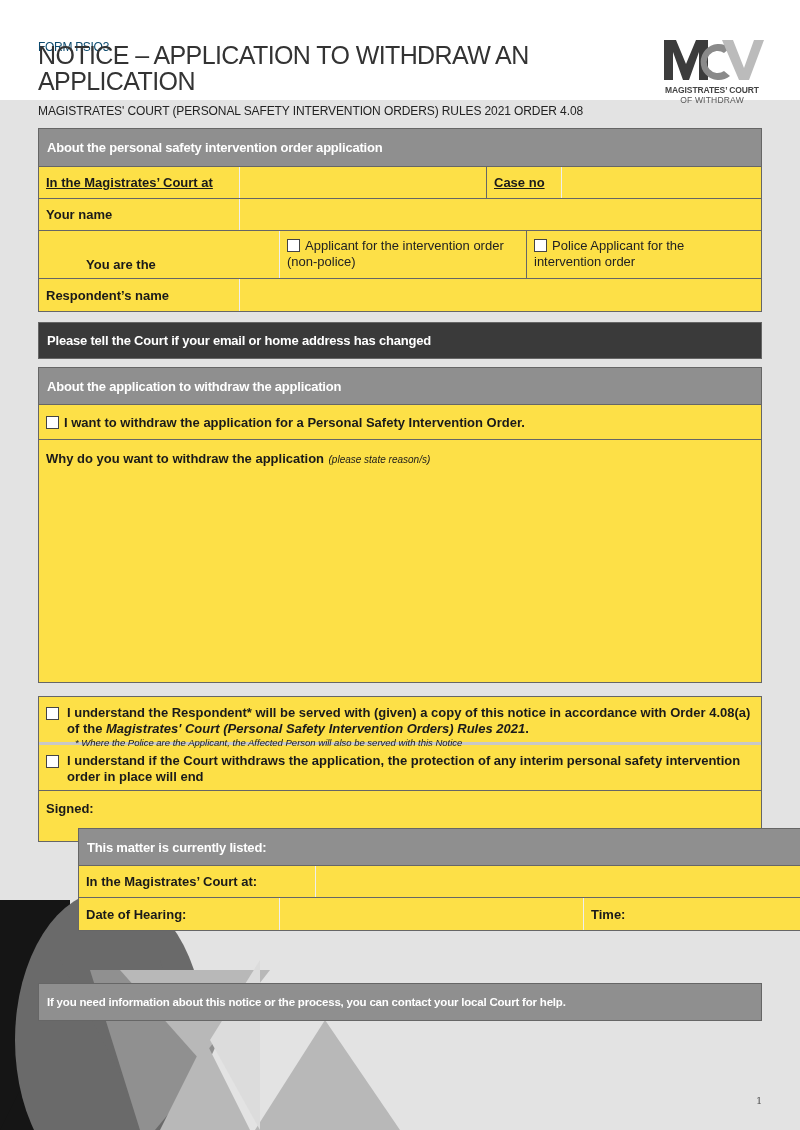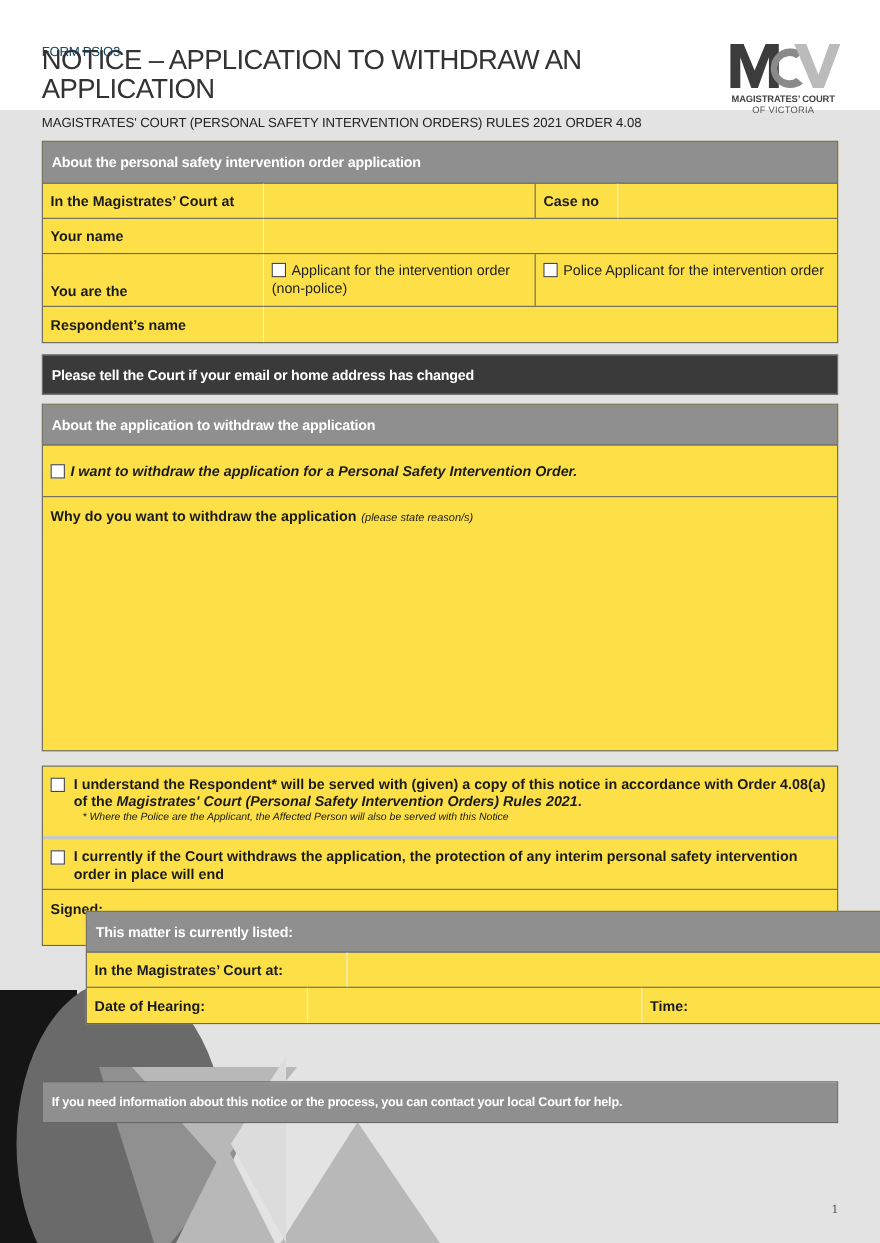--- a/index.html
+++ b/index.html
@@ -79,82 +79,82 @@
 
 <div class="form-code">FORM PSIO3</div>
 <div class="form-title">NOTICE – APPLICATION TO WITHDRAW AN APPLICATION</div>
 
 <svg class="logo" viewBox="0 0 104 70">
   <polygon points="4,2 16,2 26,26 36,2 48,2 48,42 39,42 39,14 29,42 23,42 13,14 13,42 4,42" fill="#3c3c3c"></polygon>
   <path d="M70,10 A18,18 0 1 0 70,38 L64,33 A11,11 0 1 1 64,15 Z" fill="#8a8a8a"></path>
   <polygon points="62,2 73,2 84,30 94,2 104,2 89,42 79,42" fill="#bbbbbb"></polygon>
 </svg>
 <div class="logo-text1">MAGISTRATES’ COURT</div>
-<div class="logo-text2">OF VICTORIA</div>
+<div class="logo-text2">OF WITHDRAW</div>
 
 <div class="rules">MAGISTRATES' COURT (PERSONAL SAFETY INTERVENTION ORDERS) RULES 2021 ORDER 4.08</div>
 
 <div class="box" style="top:128px;">
   <div class="hdr" style="height:38px;">About the personal safety intervention order application</div>
-  <div class="row" style="height:32px;">
+  <div class="row" style="height:32px;text-decoration:underline;">
     <div class="cell lbl" style="width:200px;">In the Magistrates’ Court at</div>
     <div class="cell vline-light" style="width:247px;"></div>
     <div class="cell lbl vline" style="width:75px;">Case no</div>
     <div class="cell vline-light" style="flex:1;"></div>
   </div>
   <div class="row" style="height:32px;">
     <div class="cell lbl" style="width:200px;text-align:right;">Your name</div>
     <div class="cell vline-light" style="flex:1;"></div>
   </div>
   <div class="row" style="height:48px;">
-    <div class="cell lbl" style="width:200px; align-items:flex-end; padding-bottom:6px;">You are the</div>
+    <div class="cell lbl" style="width:200px; align-items:flex-end; padding-bottom:6px;margin-left:40px;">You are the</div>
     <div class="cell vline-light" style="width:247px; align-items:flex-start; padding-top:7px;">
       <div class="opt"><span class="chk"></span><span>Applicant for the intervention order (non-police)</span></div>
     </div>
     <div class="cell vline" style="flex:1; align-items:flex-start; padding-top:7px;">
       <div class="opt"><span class="chk"></span><span>Police Applicant for the intervention order</span></div>
     </div>
   </div>
   <div class="row" style="height:32px;">
     <div class="cell lbl" style="width:200px;">Respondent’s name</div>
     <div class="cell vline-light" style="flex:1;"></div>
   </div>
 </div>
 
 <div class="box" style="top:322px; border-color:#666;">
   <div class="hdr dark" style="height:35px; border-bottom:none;">Please tell the Court if your email or home address has changed</div>
 </div>
 
 <div class="box" style="top:367px; height:316px;">
   <div class="hdr" style="height:37px;">About the application to withdraw the application</div>
-  <div class="row" style="height:47px;font-style:italic;">
+  <div class="row" style="height:35px;">
     <div class="cell lbl" style="flex:1;">
       <span class="chk"></span>
       <span>I want to withdraw the application for a Personal Safety Intervention Order.</span>
     </div>
   </div>
   <div style="padding:9px 7px 0;">
     <span class="lbl" style="font-size:13px;">Why do you want to withdraw the application</span>
     <span class="italic-note">(please state reason/s)</span>
   </div>
   <div style="position:absolute; left:0; right:0; top:96px; bottom:0;"></div>
 </div>
 
 <div class="box" style="top:696px;">
-  <div style="padding:8px 7px 6px; border-bottom:3px solid #c8c8c8; height:66px;">
+  <div style="padding:8px 7px 6px; border-bottom:3px solid #c8c8c8; height:48px;">
     <div style="display:flex; font-size:13px; font-weight:bold; line-height:16px;">
       <span class="chk" style="margin-top:2px; margin-right:8px;"></span>
       <span><span>I understand the Respondent* will be served with (given) a copy of this notice in accordance with Order 4.08(a) of the </span><i>Magistrates' Court (Personal Safety Intervention Orders) Rules 2021</i><span>.</span></span>
     </div>
     <div class="italic-note" style="padding-left:29px; margin-top:0; font-size:9.5px;">* Where the Police are the Applicant, the Affected Person will also be served with this Notice</div>
   </div>
   <div style="padding:8px 7px 0; height:46px; border-bottom:1px solid #666;">
     <div style="display:flex; font-size:13px; font-weight:bold; line-height:16px;">
       <span class="chk" style="margin-top:2px; margin-right:8px;"></span>
-      <span>I currently if the Court withdraws the application, the protection of any interim personal safety intervention order in place will end</span>
+      <span>I understand if the Court withdraws the application, the protection of any interim personal safety intervention order in place will end</span>
     </div>
   </div>
   <div class="row" style="height:50px;flex-direction:column;">
     <div class="cell lbl" style="width:504px; align-items:flex-start; padding-top:10px;">
         <span>Signed:</span>
       </div>
   </div>
 </div>
 
 <div class="box" style="top:828px;margin-left:40px;">

